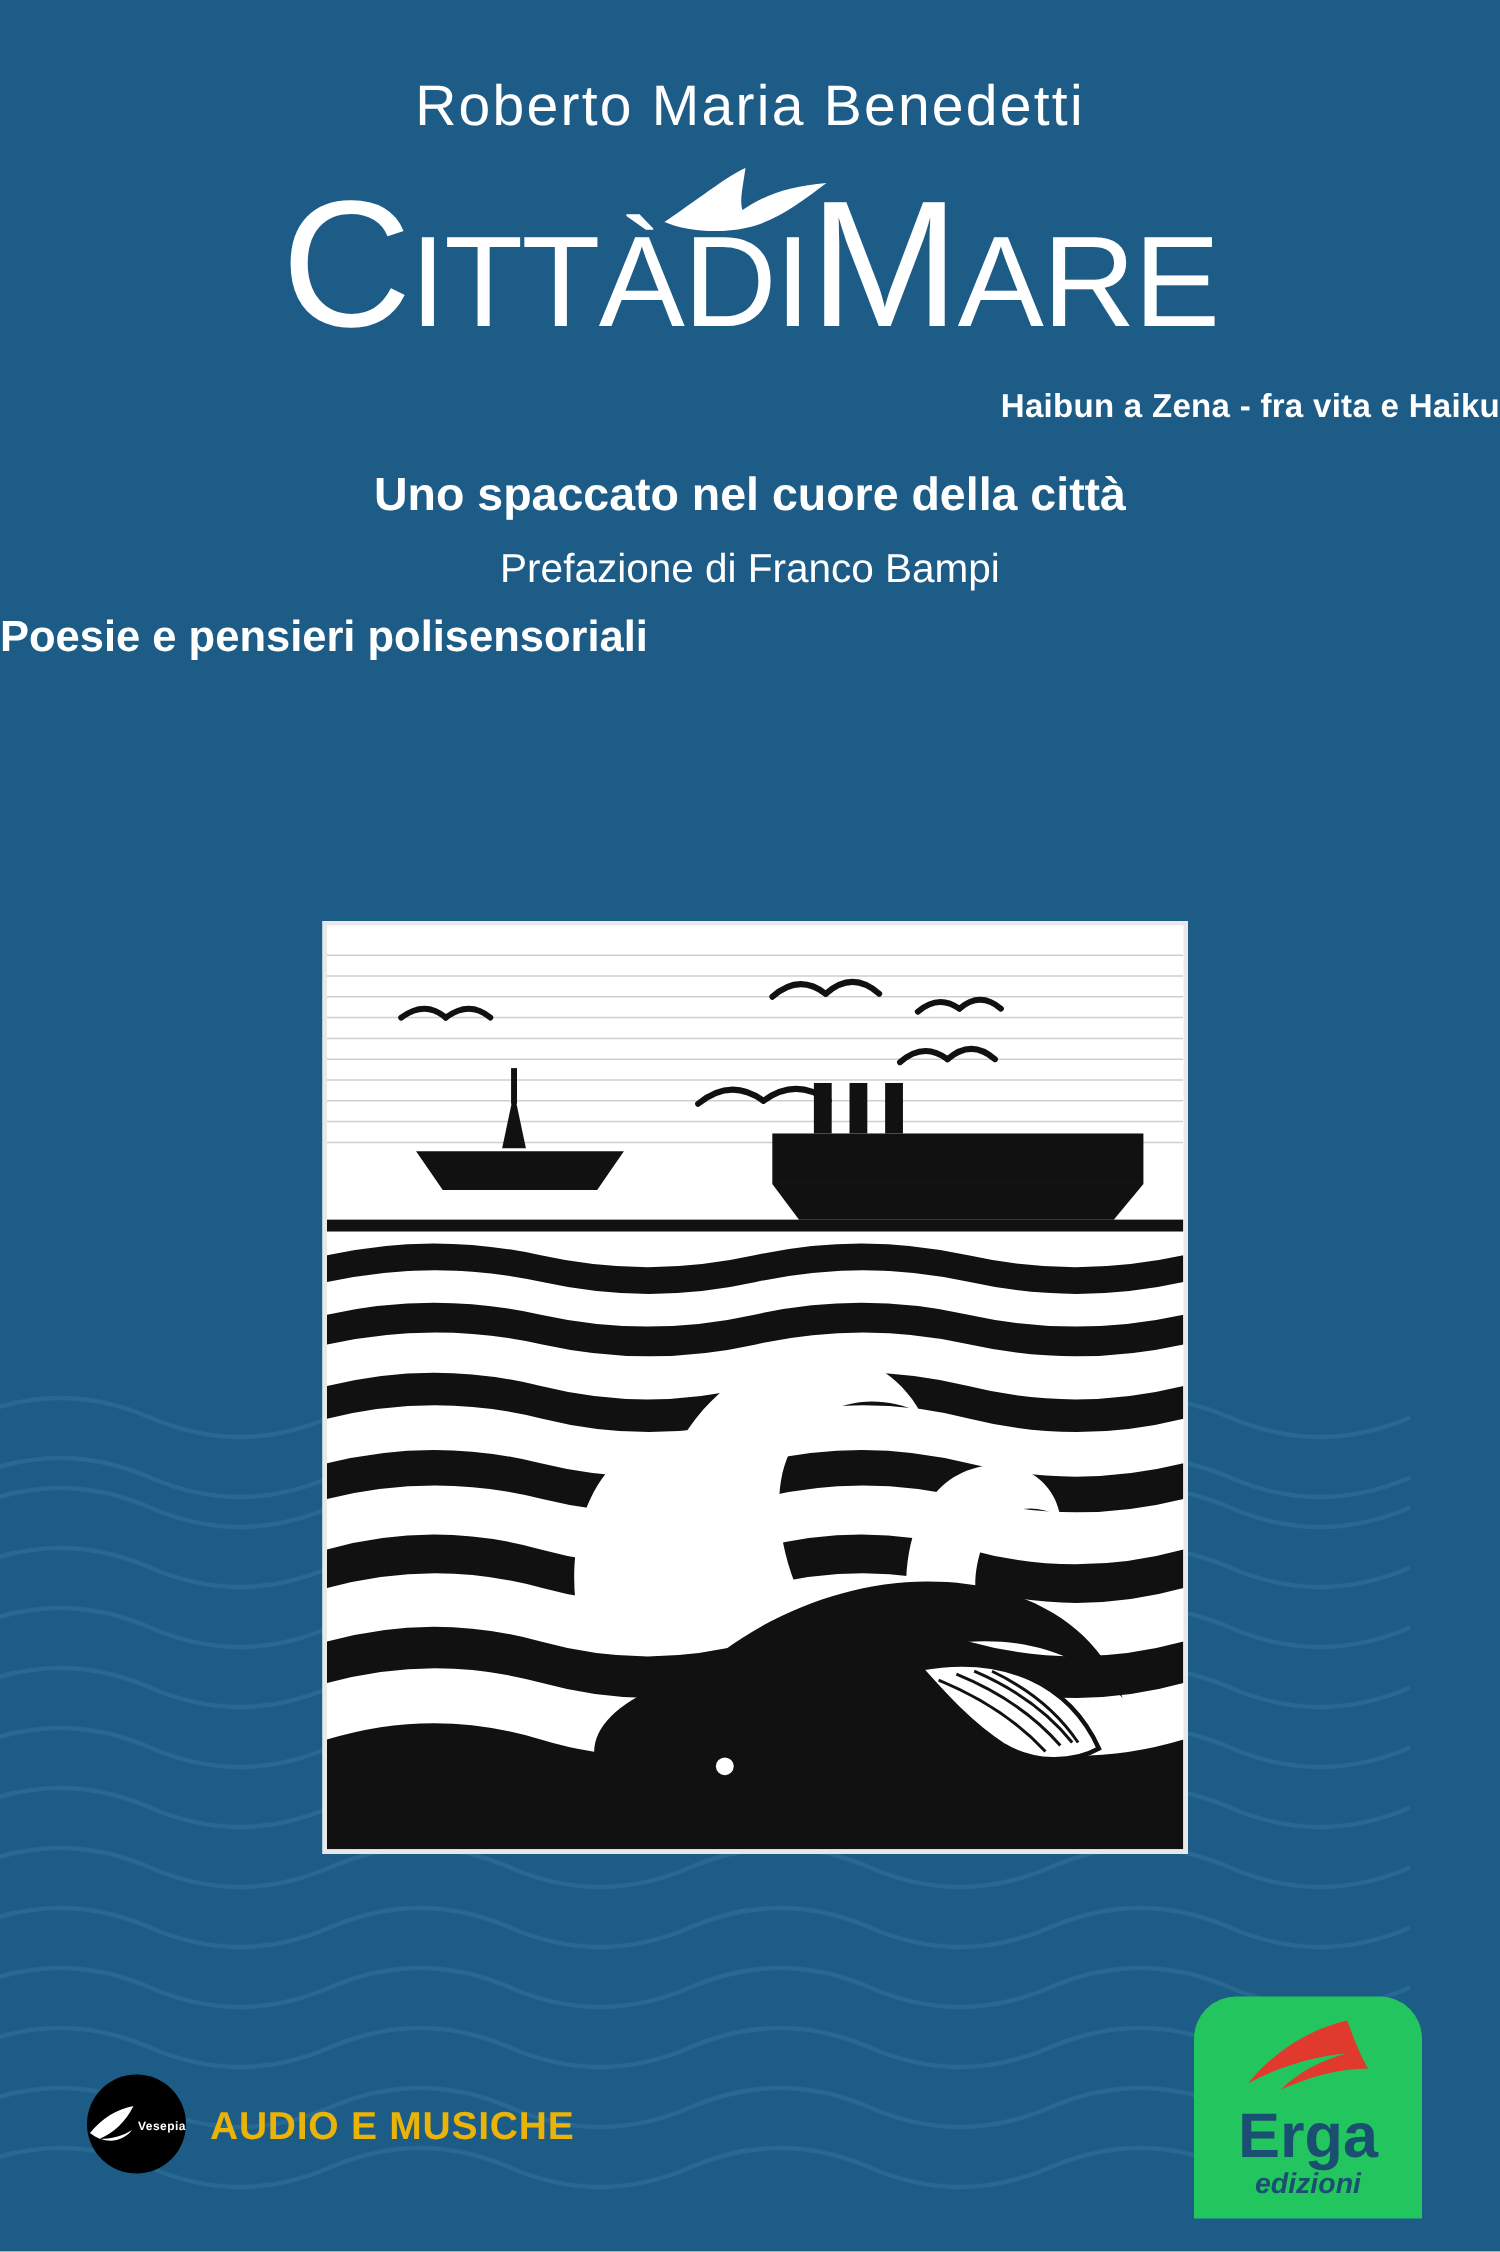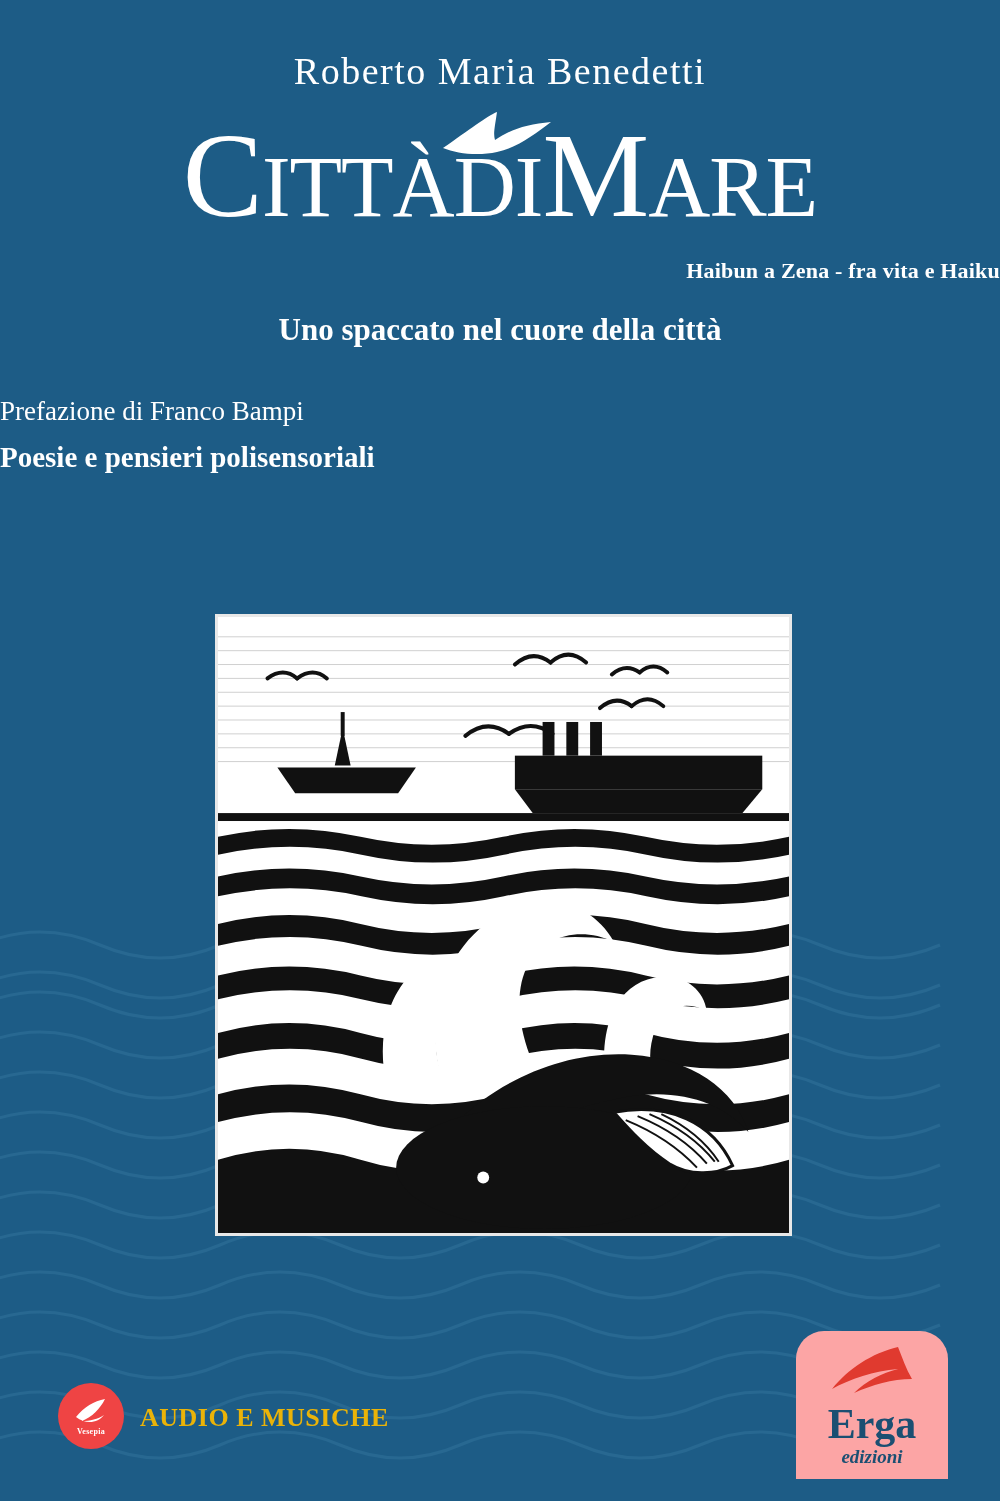--- a/index.html
+++ b/index.html
@@ -6,21 +6,21 @@
     margin: 0;
     padding: 0;
     background: #ffffff;
   }
   .cover {
     position: relative;
     width: 1000px;
     height: 1501px;
     background: #1d5c86;
     overflow: hidden;
-    font-family: Liberation Serif, serif;
+    font-family: Liberation Sans, sans-serif;
     color: #ffffff;
   }
   
   .waves {
     position: absolute;
     inset: 0;
     z-index: 0;
     pointer-events: none;
   }
   .content {
@@ -73,24 +73,24 @@
     margin-top: 22px;
     letter-spacing: 0.2px;
   }
   .subtitle2 {
     text-align: center;
     font-size: 31px;
     font-weight: 700;
     margin-top: 28px;
   }
   .credit1 {
-    text-align: left;
+    text-align: center;
     font-size: 27px;
     font-weight: 400;
-    margin-top: 48px;
+    margin-top: 16px;
   }
   .credit2 {
     font-size: 29px;
     font-weight: 700;
     margin-top: 14px;
   }
   .credit3 {
     text-align: center;
     font-size: 19px;
     font-weight: 700;
@@ -116,23 +116,23 @@
   }
 
   
   .vesepia {
     position: absolute;
     left: 58px;
     bottom: 52px;
     width: 66px;
     height: 66px;
     border-radius: 50%;
-    background: #ef4444;
+    background: #000000;
     display: flex;
-    flex-direction: column;
+    flex-direction: row;
     align-items: center;
     justify-content: center;
   }
   .vesepia .v-label {
     font-size: 8px;
     font-weight: 700;
     color: #ffffff;
     margin-top: 2px;
     letter-spacing: 0.3px;
   }
@@ -145,21 +145,21 @@
     letter-spacing: 0.5px;
     color: #eab308;
   }
 
   .erga {
     position: absolute;
     right: 52px;
     bottom: 22px;
     width: 152px;
     height: 148px;
-    background: #fca5a5;
+    background: #22c55e;
     border-radius: 28px 28px 0 0;
     display: flex;
     flex-direction: column;
     align-items: center;
     justify-content: flex-start;
     padding-top: 14px;
     box-sizing: border-box;
   }
   .erga .erga-name {
     font-size: 42px;

